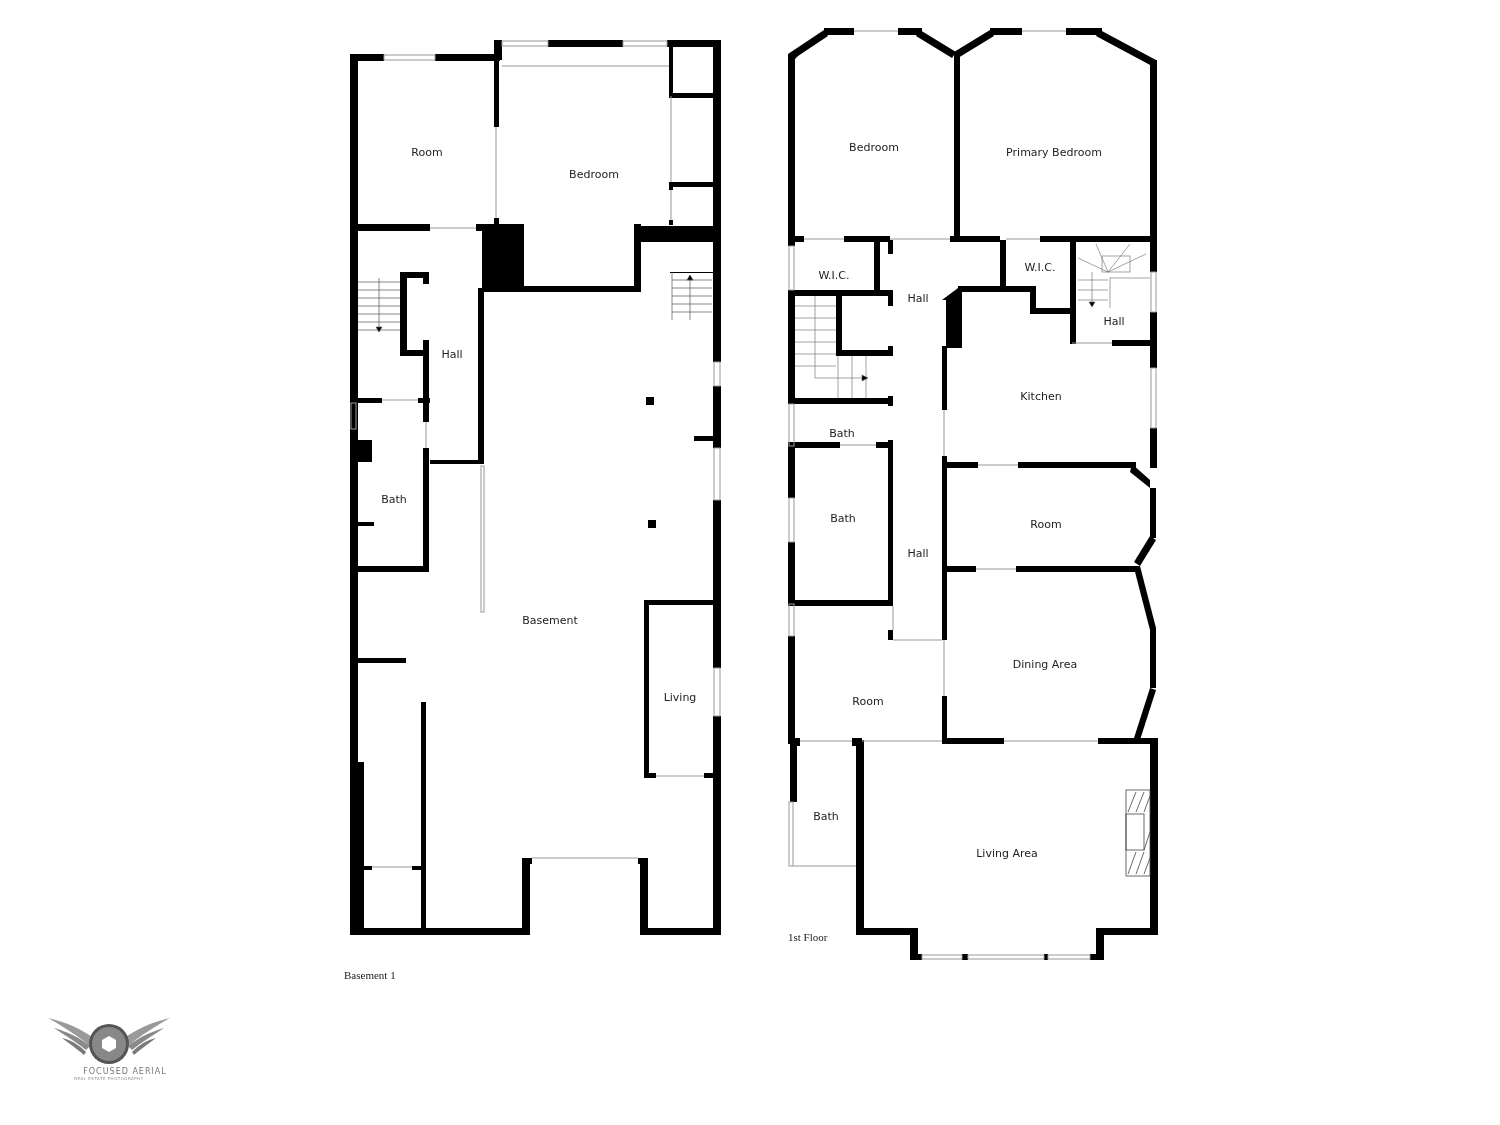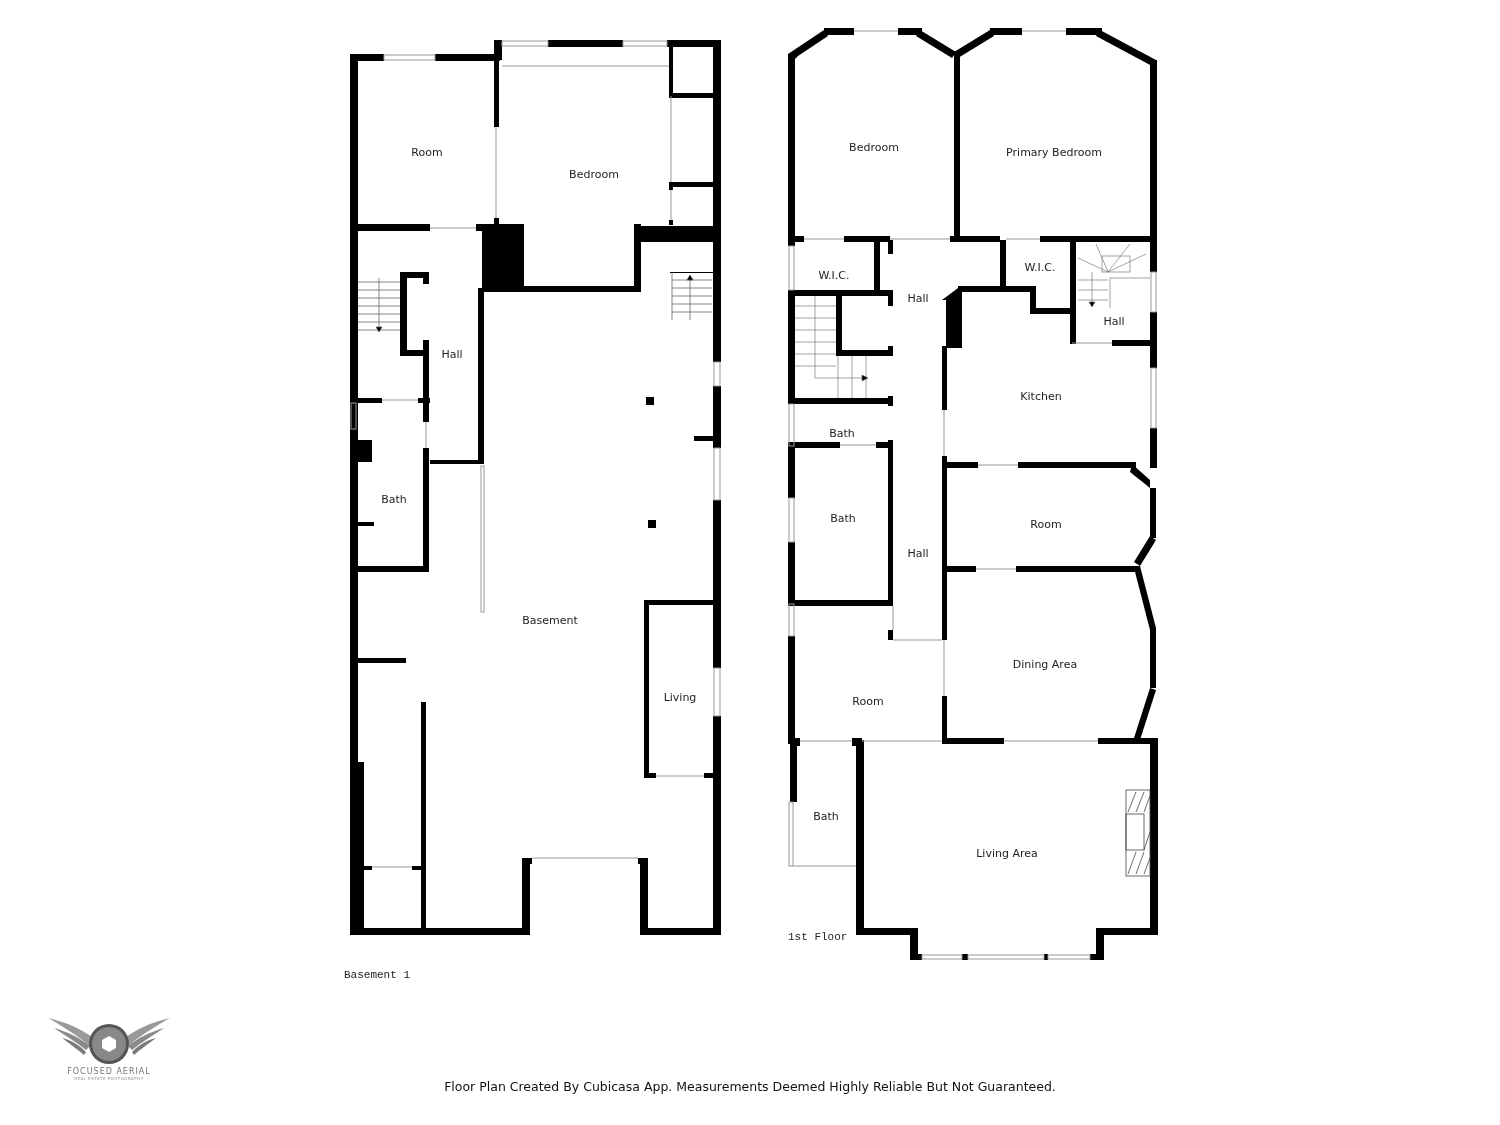--- a/index.html
+++ b/index.html
@@ -1,22 +1,22 @@
 <!DOCTYPE html>
 <html><head>
 <meta charset="utf-8">
 <style>
   html,body{margin:0;padding:0;background:#fff;}
   #stage{position:relative;width:1196px;height:1125px;background:#fff;overflow:hidden;font-family:"Liberation Sans","DejaVu Sans",sans-serif;}
   svg{position:absolute;left:0;top:0;}
   .lbl{position:absolute;font-size:11px;color:#222;white-space:nowrap;transform:translate(-50%,-50%);font-family:"DejaVu Sans",sans-serif;}
-  .plain{position:absolute;font-size:11px;color:#222;white-space:nowrap;font-family:Liberation Mono, monospace;}
+  .plain{position:absolute;font-size:11px;color:#222;white-space:nowrap;font-family:Liberation Serif, serif;}
   #footer{position:absolute;left:0;width:1500px;top:1079px;text-align:center;font-size:12.5px;color:#111;font-family:"DejaVu Sans",sans-serif;}
   #logo{position:absolute;left:44px;top:1012px;width:130px;height:72px;}
-  #logo .t1{position:absolute;left:0;width:130px;top:55px;text-align:center;font-size:8px;letter-spacing:1px;color:#777;font-family:"DejaVu Sans",sans-serif;}
+  #logo .t1{position:absolute;left:16px;width:130px;top:55px;text-align:center;font-size:8px;letter-spacing:1px;color:#777;font-family:"DejaVu Sans",sans-serif;}
   #logo .t2{position:absolute;left:0;width:130px;top:64px;text-align:center;font-size:4px;letter-spacing:0.5px;color:#888;font-family:"DejaVu Sans",sans-serif;}
 </style>
 </head>
 <body>
 
 <div id="stage">
 
   <svg width="1500" height="1125" viewBox="0 0 1500 1125">
 
     <g fill="#000" stroke="none">
@@ -340,14 +340,13 @@
   <div class="lbl" style="left:1007px;top:853px">Living Area</div>
 
   <div class="plain" style="left:344px;top:969px">Basement 1</div>
   <div class="plain" style="left:788px;top:931px">1st Floor</div>
 
   <div id="logo">
     <div class="t1">FOCUSED AERIAL</div>
     <div class="t2">REAL ESTATE PHOTOGRAPHY</div>
   </div>
 
-  <div id="footer">Floor Plan Created By Cubicasa App. Measurements Deemed Highly Reliable But Not Guaranteed.</div>
 </div>
 
 </body></html>

